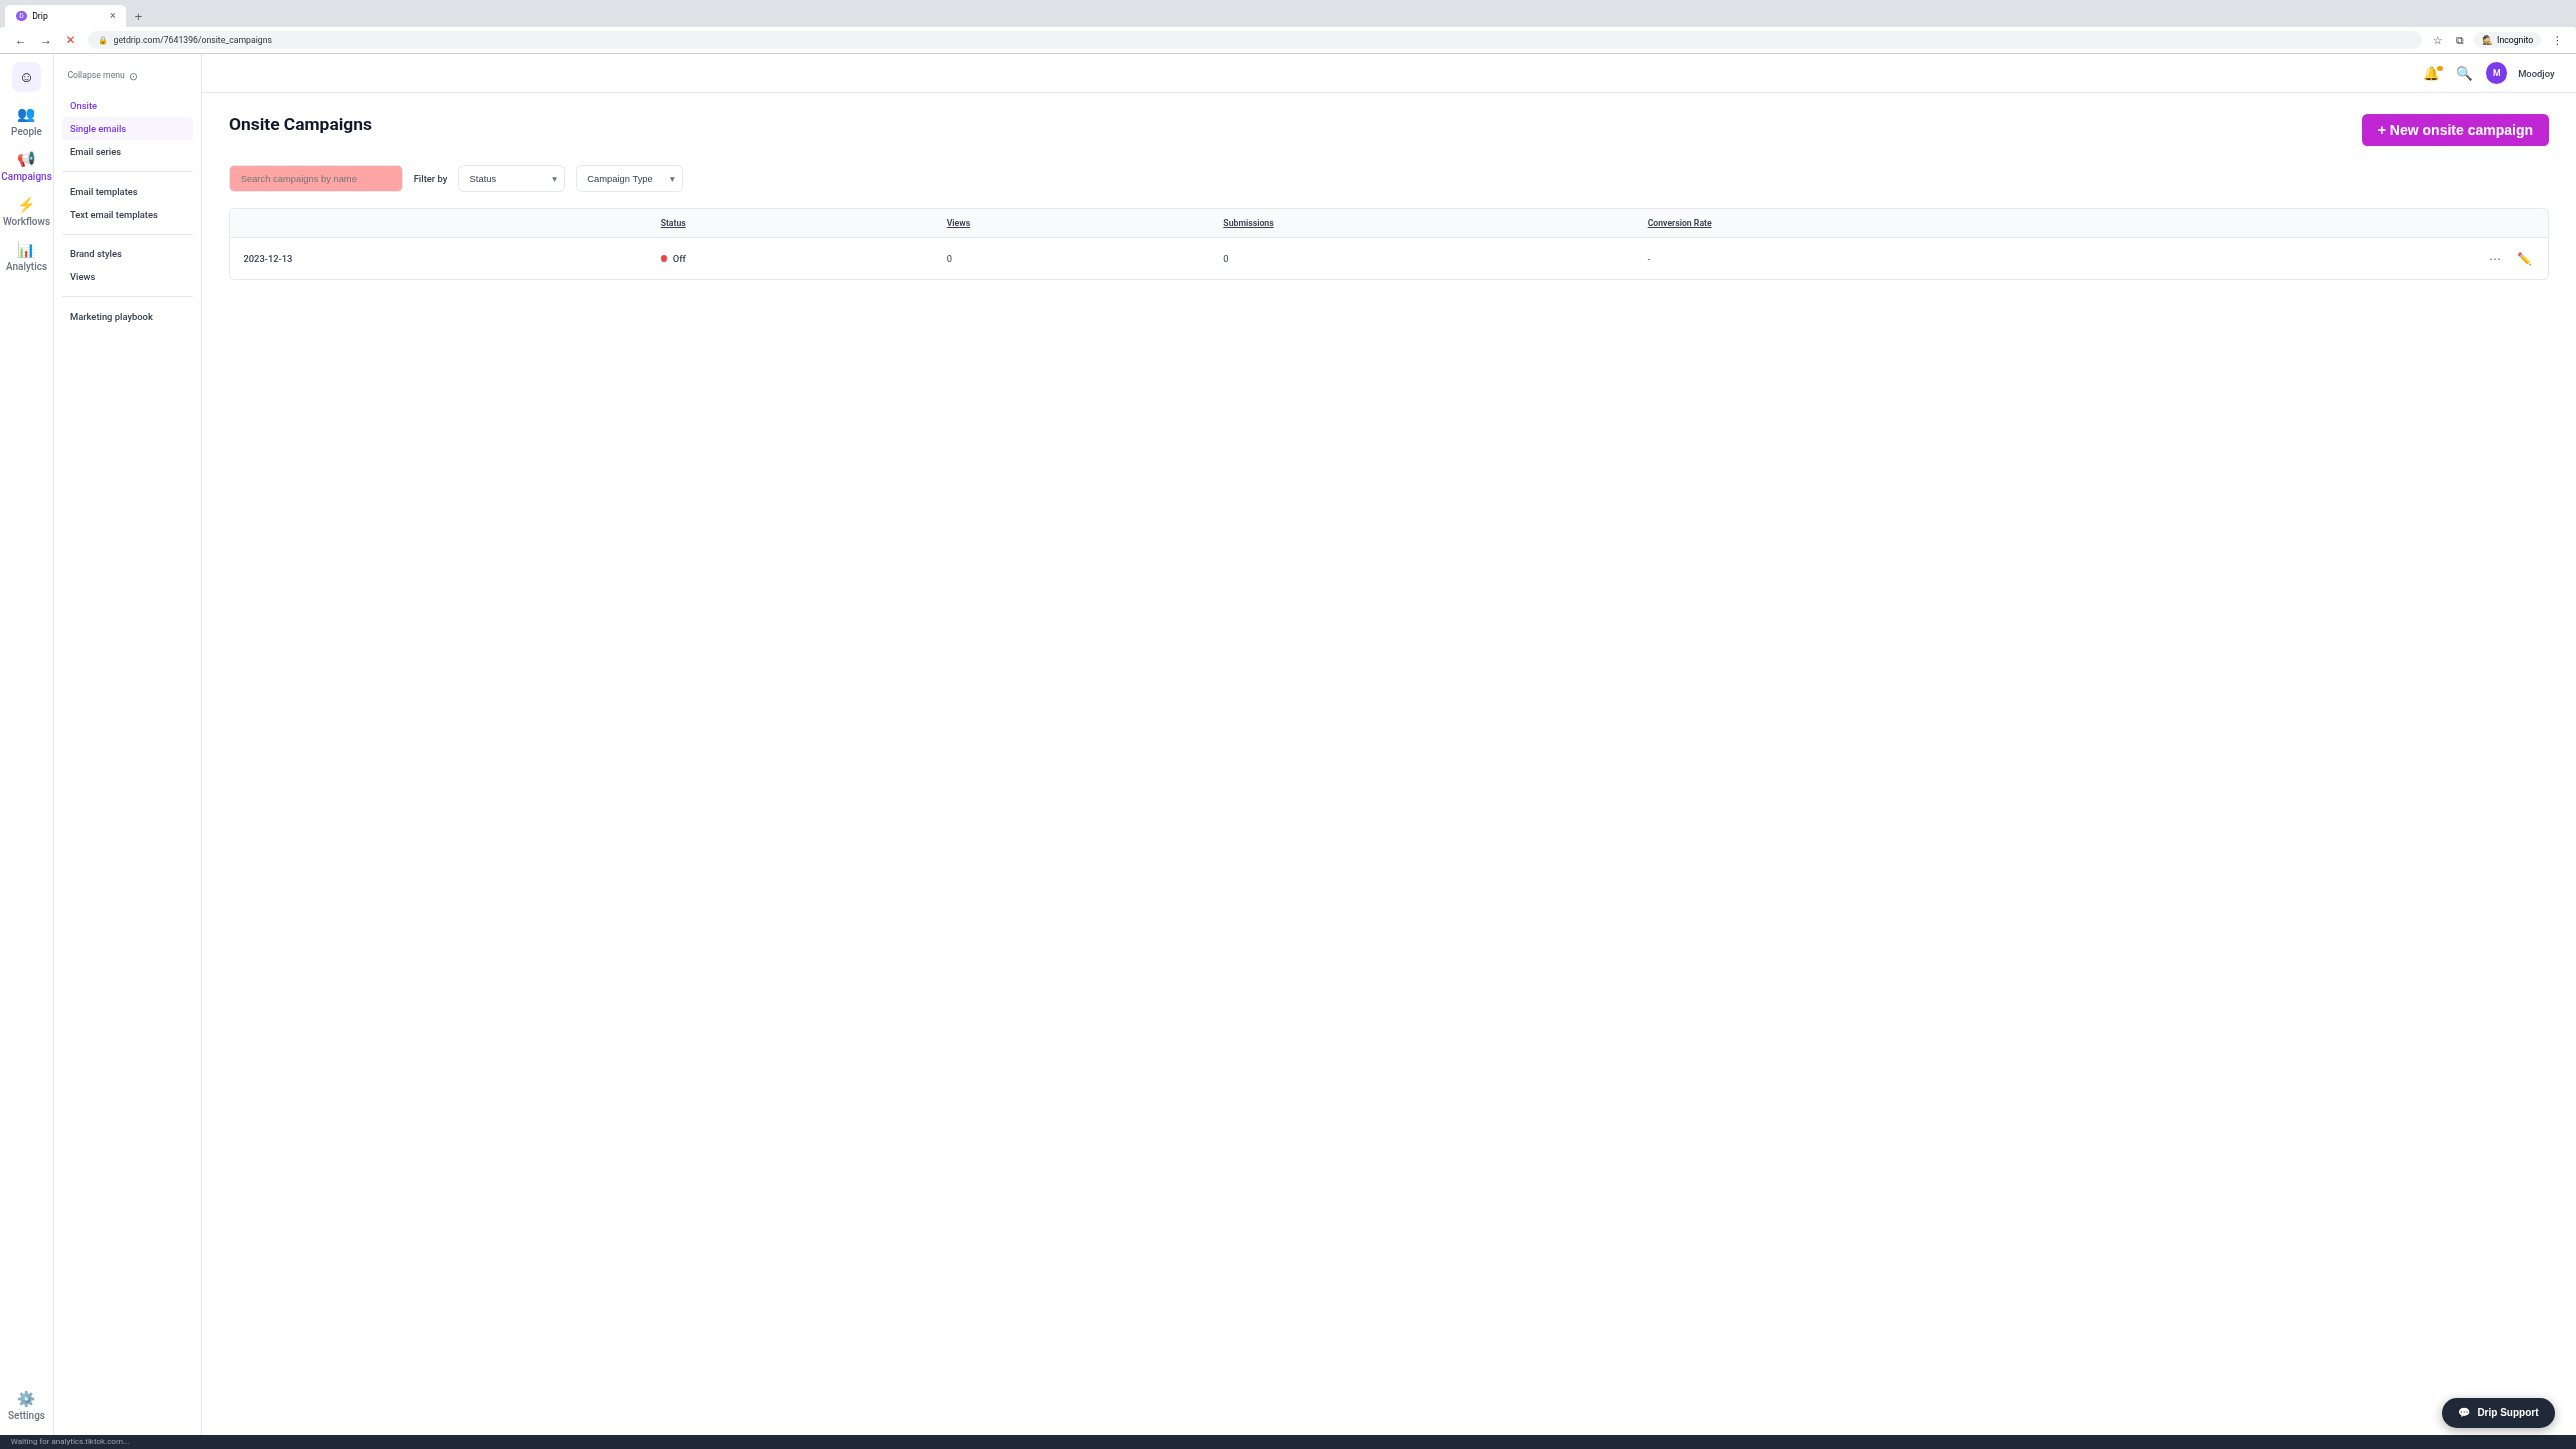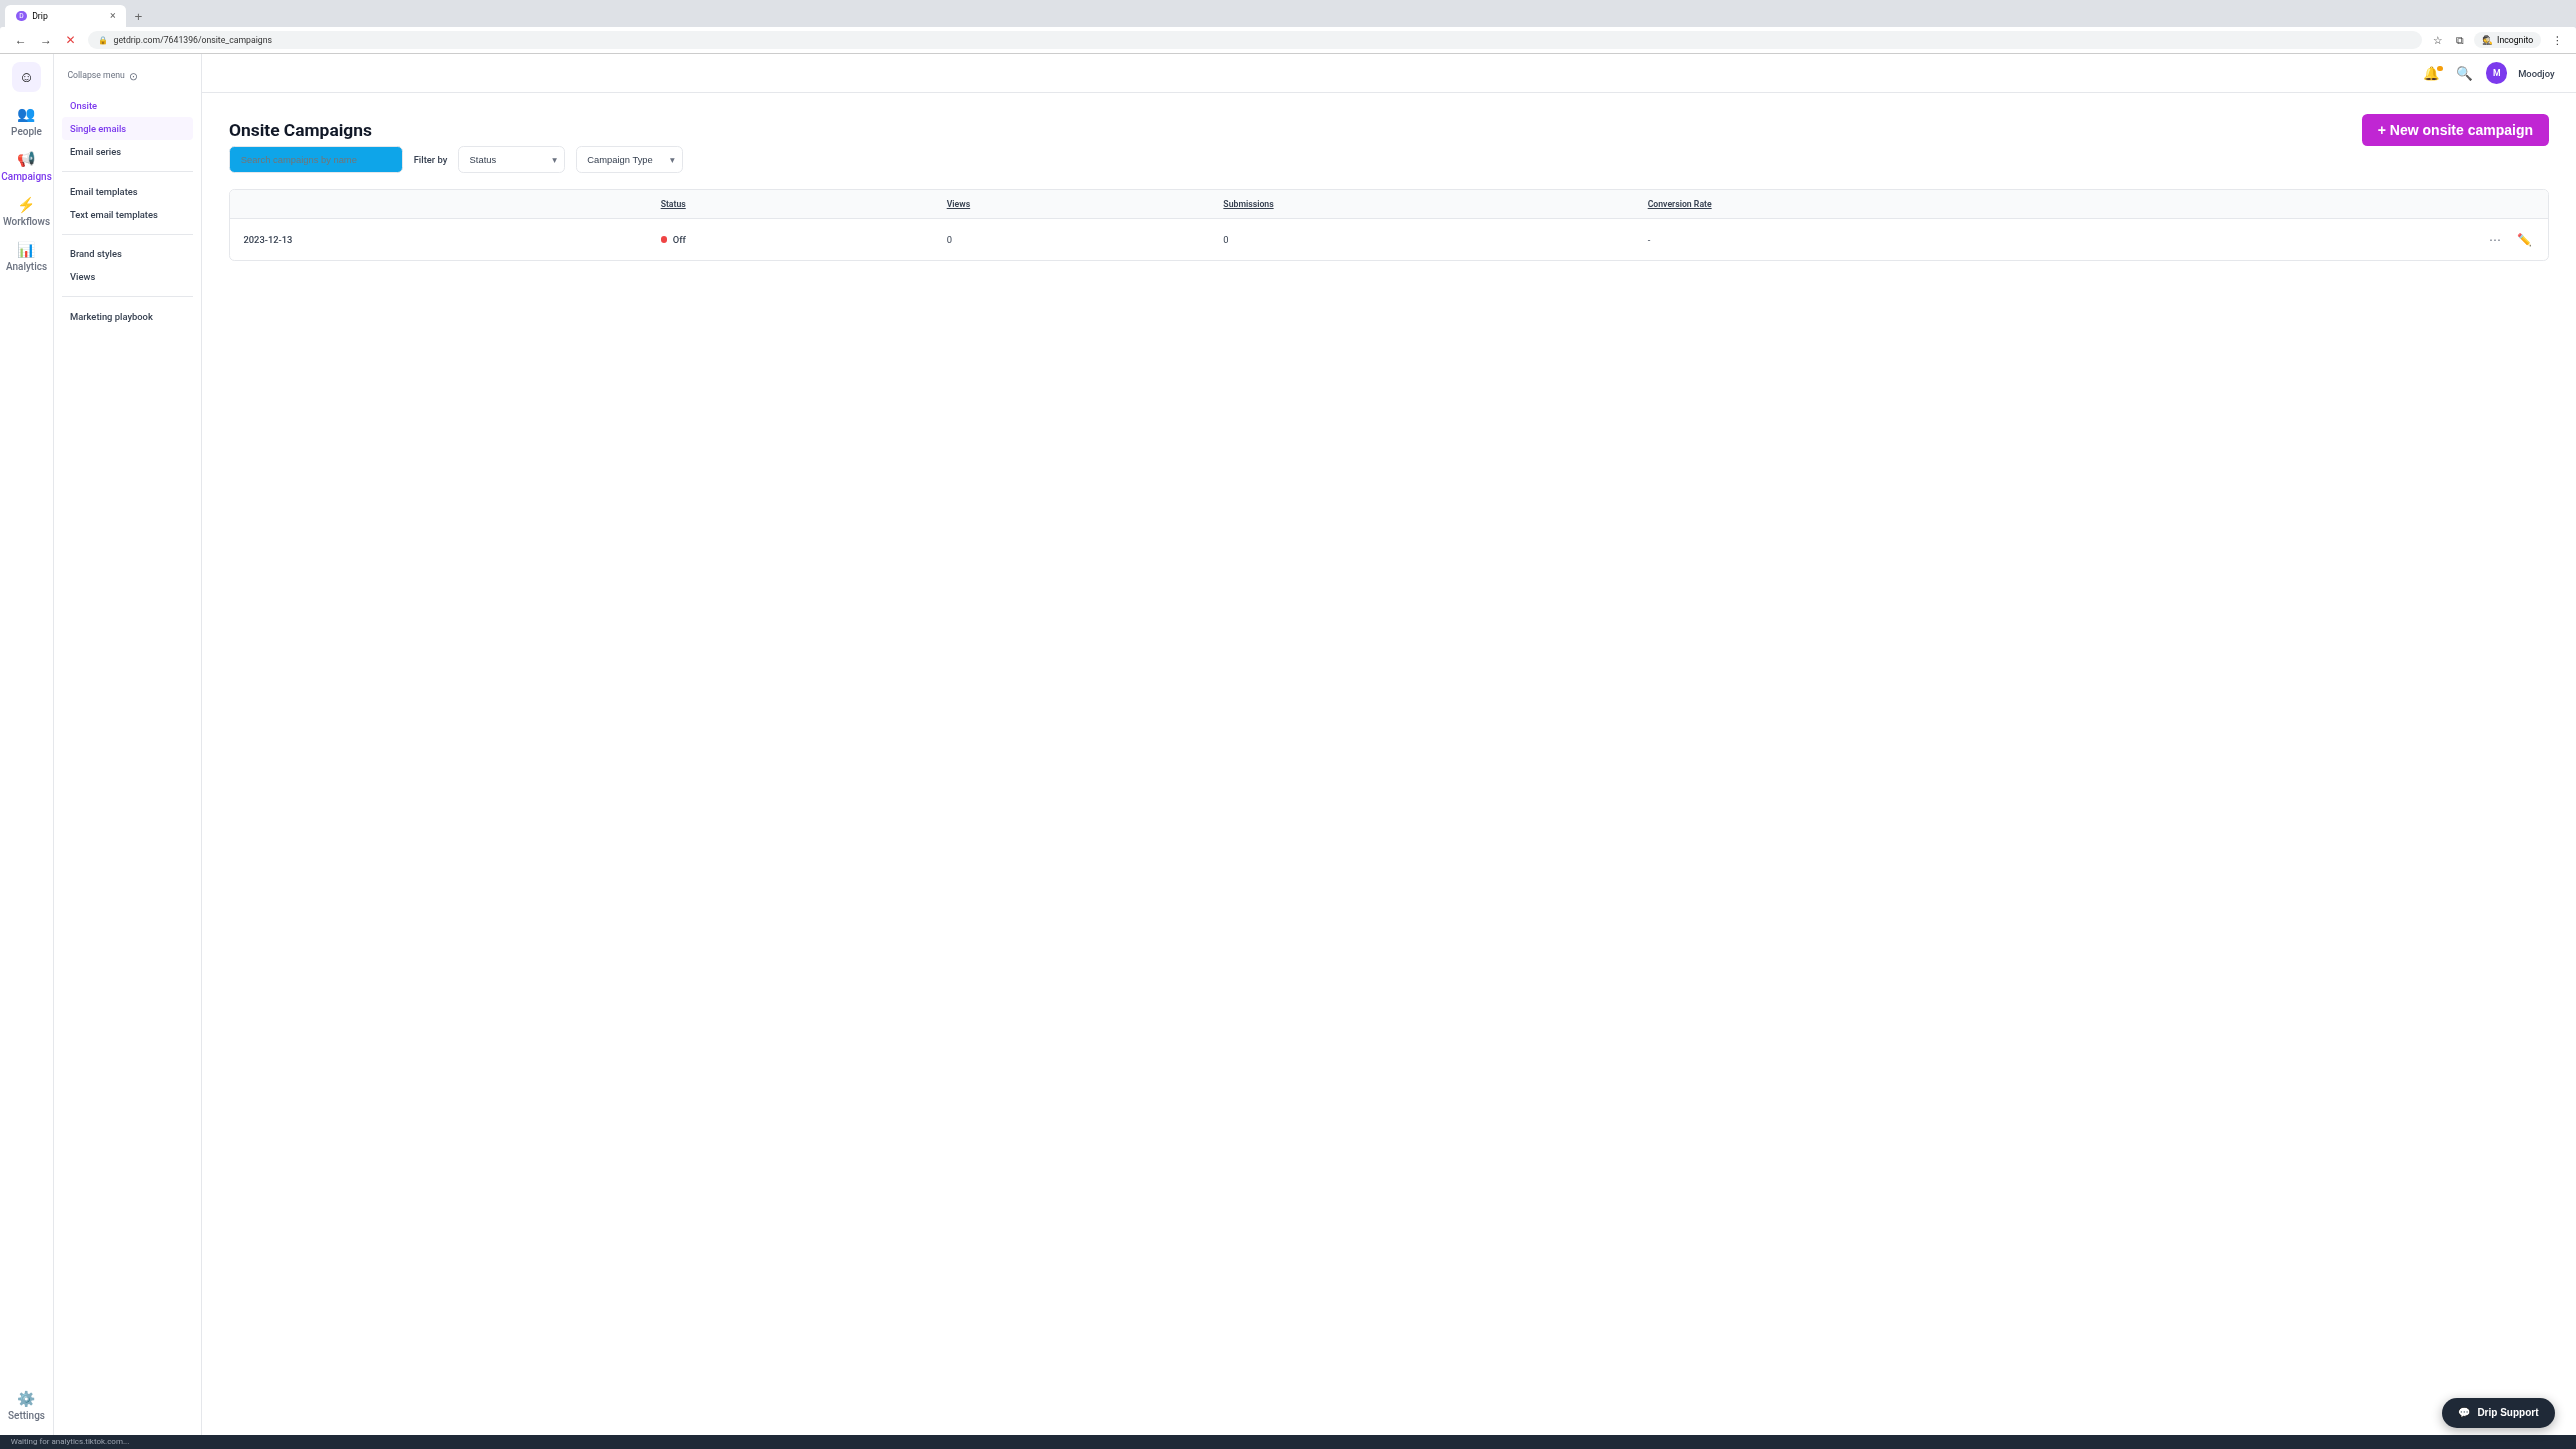--- a/index.html
+++ b/index.html
@@ -49,27 +49,27 @@
     .main-content { flex: 1; overflow-y: auto; background: #fff; }
 
     
     .topbar { display: flex; align-items: center; justify-content: flex-end; padding: 8px 21.5px; border-bottom: 0.7px solid #e5e7eb; gap: 10.7px; }
     .topbar-icon { font-size: 13.4px; color: #374151; cursor: pointer; padding: 2.7px; }
     .topbar-avatar { background: #7c3aed; color: white; border-radius: 50%; width: 21.5px; height: 21.5px; display: flex; align-items: center; justify-content: center; font-size: 8.7px; font-weight: 600; cursor: pointer; }
     .topbar-username { font-size: 9.4px; font-weight: 500; color: #374151; cursor: pointer; }
 
     
     .page { padding: 21.5px 27px; }
-    .page-header { display: flex; align-items: center; justify-content: space-between; }
+    .page-header { display: flex; justify-content: space-between; margin-bottom: 19px; }
     .page-title { font-size: 17.4px; font-weight: 700; color: #111827; }
     .btn-primary { background: #c026d3; color: white; border: none; border-radius: 5.4px; padding: 8px 16px; font-size: 14px; font-weight: 600; cursor: pointer; display: flex; align-items: center; gap: 5.4px; }
 
     
     .filters { display: flex; align-items: center; gap: 10.7px; margin-bottom: 16px; }
-    .search-input { background: #0ea5e9; border: 0.7px solid #e5e7eb; border-radius: 5.4px; padding: 6.7px 10.7px; font-size: 9.4px; width: 174px; color: #374151; }
+    .search-input { background: #fca5a5; border: 0.7px solid #e5e7eb; border-radius: 5.4px; padding: 6.7px 10.7px; font-size: 9.4px; width: 174px; color: #374151; }
     .filter-label { color: #374151; font-size: 9.4px; font-weight: 500; }
     .filter-select { background: #fff; border: 0.7px solid #e5e7eb; border-radius: 5.4px; padding: 6.7px 27px 6.7px 10.7px; font-size: 9.4px; color: #374151; appearance: none; cursor: pointer; min-width: 107px; }
     .select-wrapper { position: relative; }
     .select-wrapper::after { content: '▾'; position: absolute; right: 8px; top: 50%; transform: translateY(-50%); pointer-events: none; color: #6b7280; }
 
     
     .table-wrapper { border: 0.7px solid #e5e7eb; border-radius: 5.4px; overflow: hidden; }
     table { width: 100%; border-collapse: collapse; }
     thead { background: #f9fafb; }
     th { padding: 9.4px 13.4px; text-align: left; font-size: 8.7px; font-weight: 600; color: #374151; border-bottom: 0.7px solid #e5e7eb; text-decoration: underline; cursor: pointer; }

